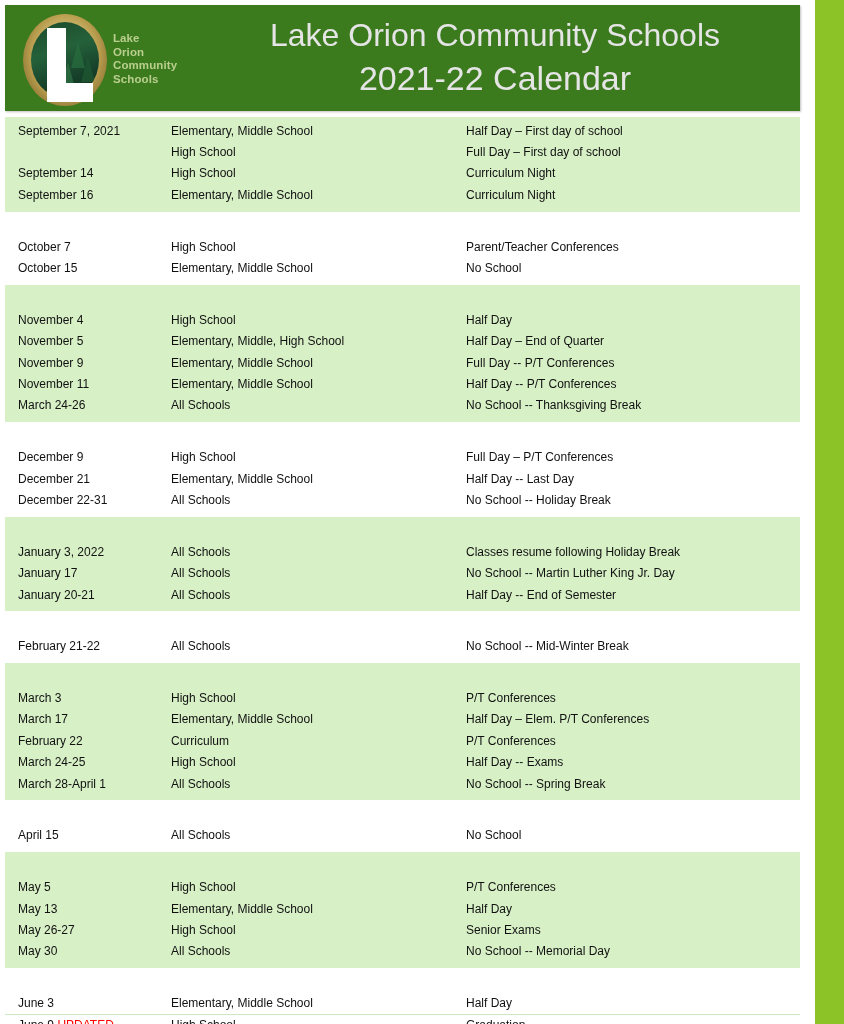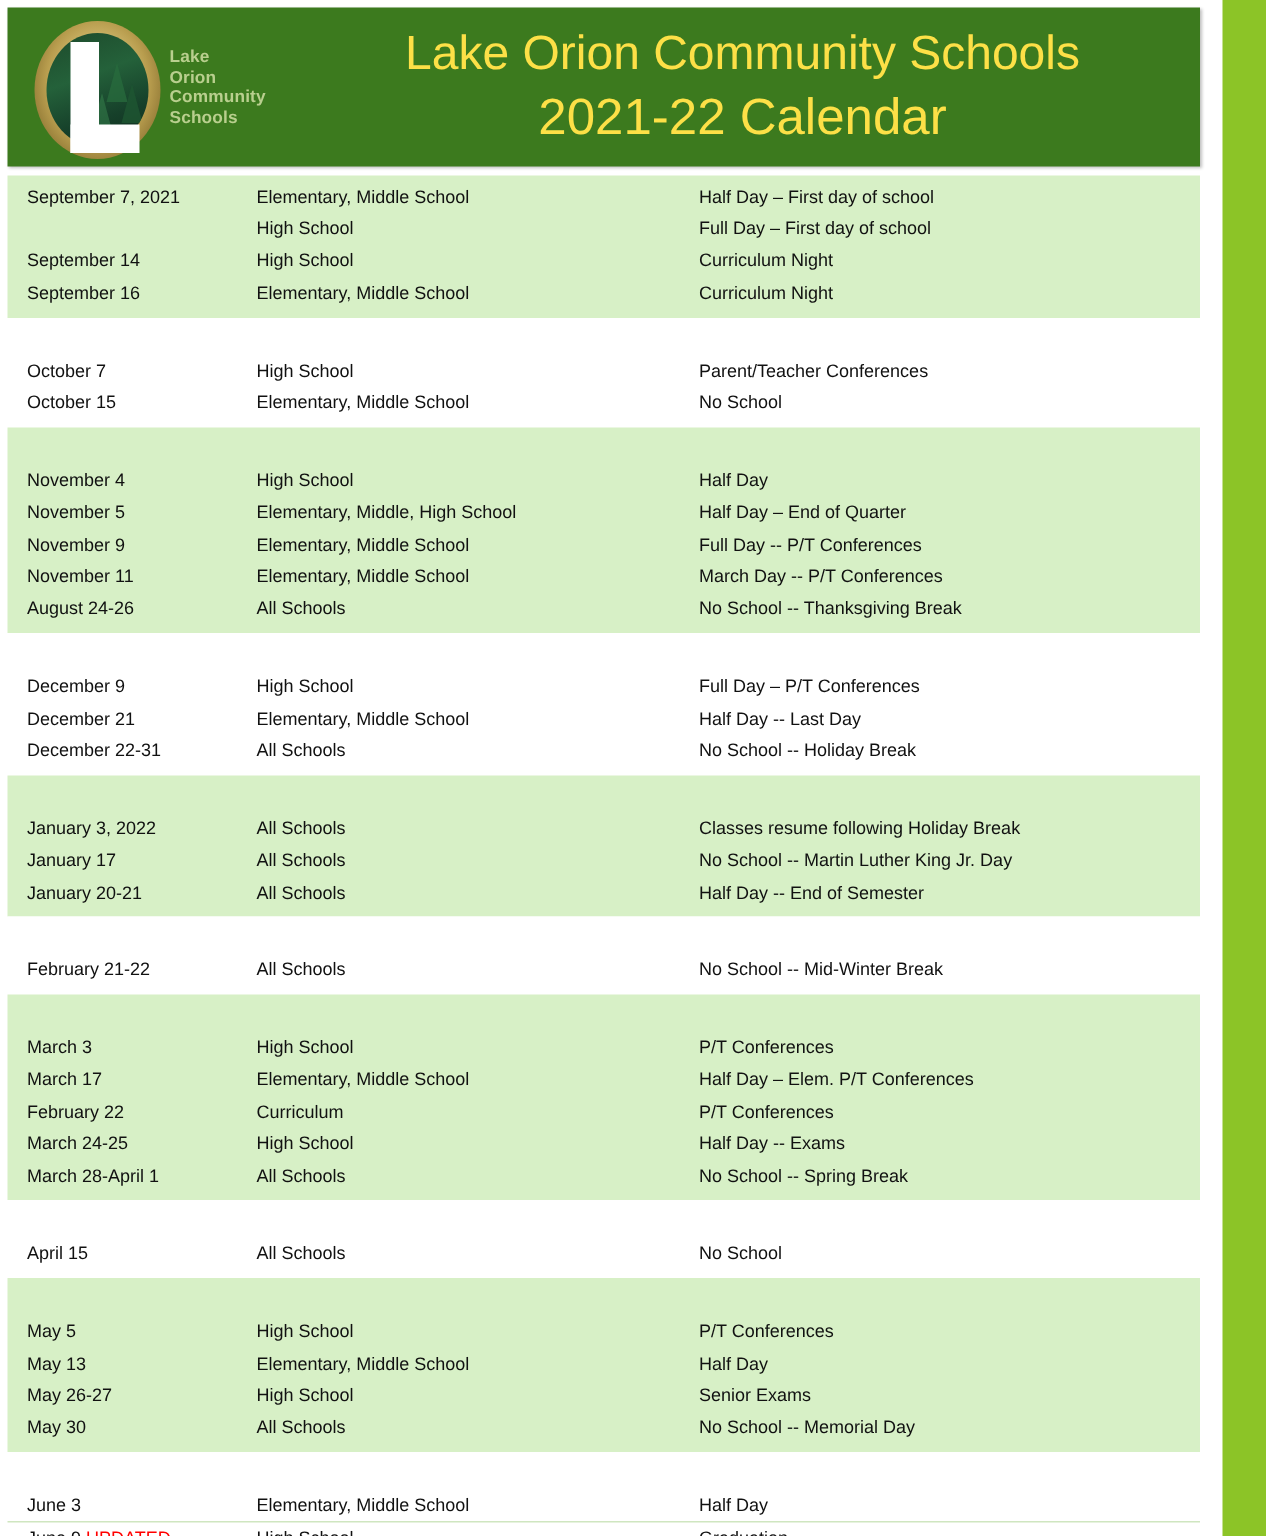--- a/index.html
+++ b/index.html
@@ -121,21 +121,21 @@
     line-height: 13.5px;
     letter-spacing: 0.1px;
   }
 
   #header-titles {
     position: absolute;
     left: 190px;
     top: 8px;
     width: 600px;
     text-align: center;
-    color: #fde047;
+    color: #e5e5e5;
   }
   #header-title-main {
     font-size: 32px;
     line-height: 44px;
     font-weight: normal;
   }
   #header-title-sub {
     font-size: 34px;
     line-height: 42px;
     font-weight: normal;
@@ -286,24 +286,24 @@
           <div class="col-note">Half Day – End of Quarter</div>
         </div>
         <div class="cal-row">
           <div class="col-date">November 9</div>
           <div class="col-school">Elementary, Middle School</div>
           <div class="col-note">Full Day -- P/T Conferences</div>
         </div>
         <div class="cal-row">
           <div class="col-date">November 11</div>
           <div class="col-school">Elementary, Middle School</div>
-          <div class="col-note">March Day -- P/T Conferences</div>
-        </div>
-        <div class="cal-row">
-          <div class="col-date">August 24-26</div>
+          <div class="col-note">Half Day -- P/T Conferences</div>
+        </div>
+        <div class="cal-row">
+          <div class="col-date">March 24-26</div>
           <div class="col-school">All Schools</div>
           <div class="col-note">No School -- Thanksgiving Break</div>
         </div>
       </div>
       <div class="month-group plain">
         <div class="cal-row">
           <div class="col-date"></div>
           <div class="col-school"></div>
           <div class="col-note"></div>
         </div>

